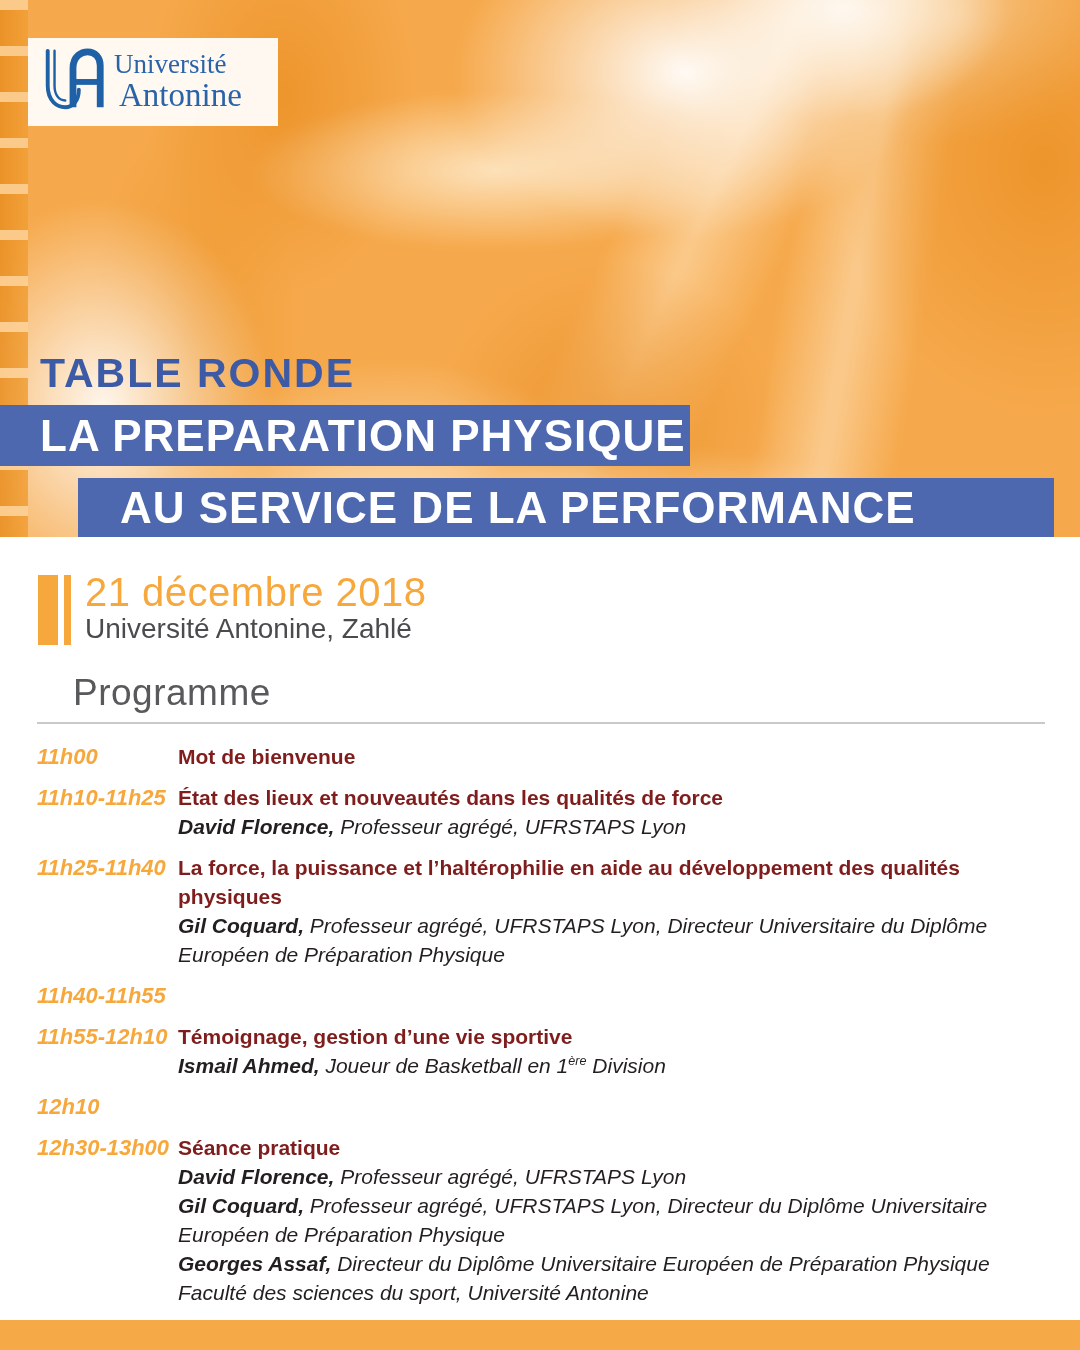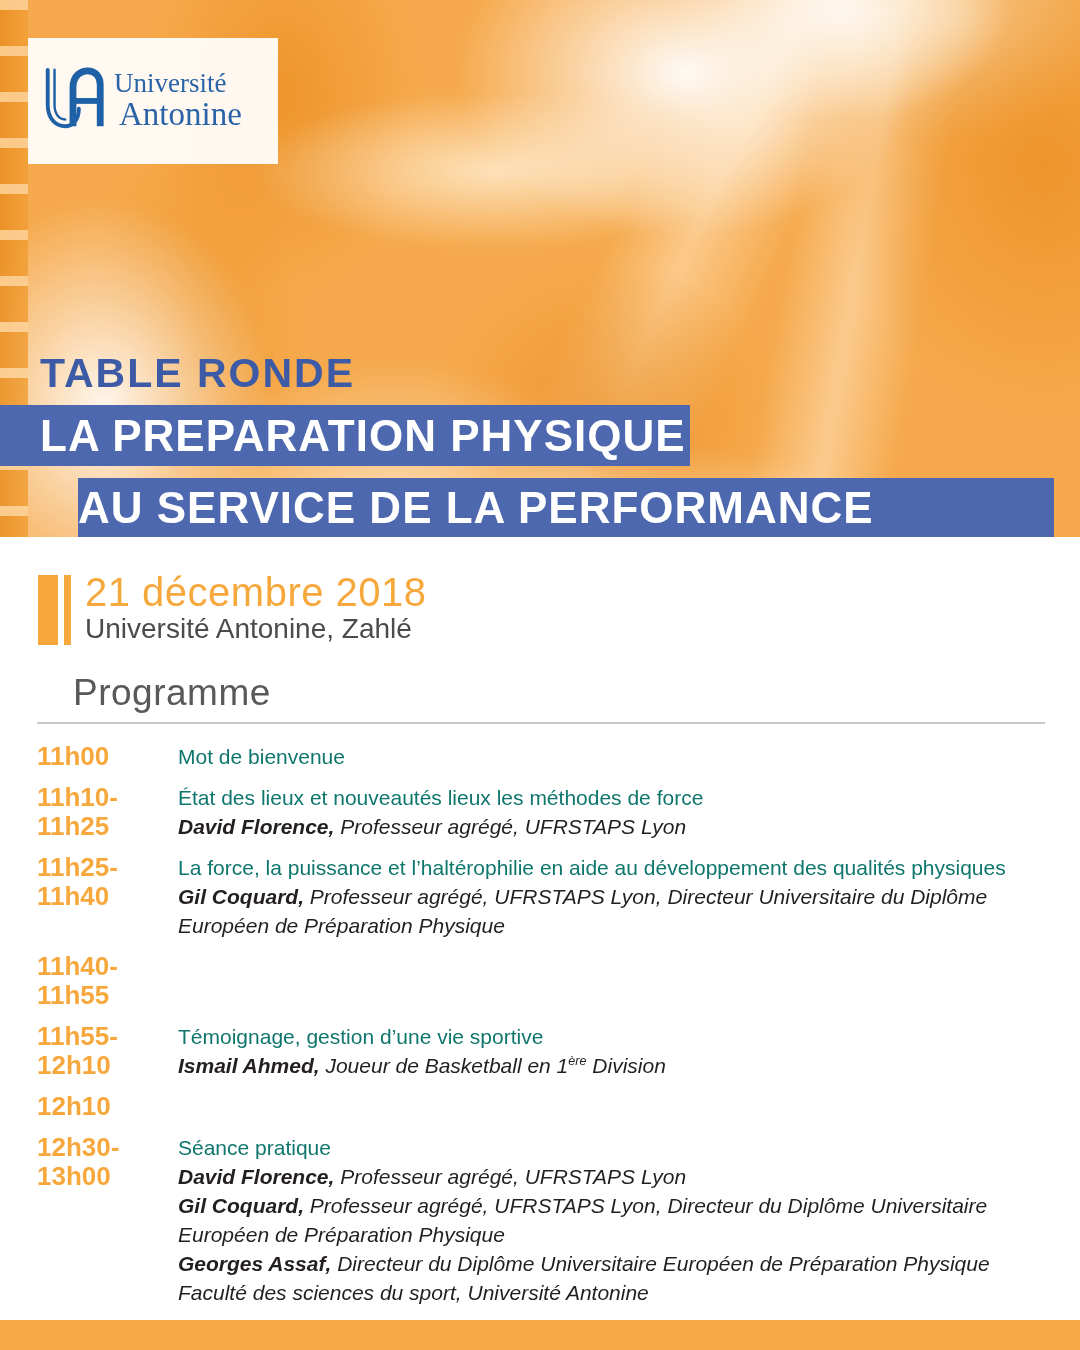--- a/index.html
+++ b/index.html
@@ -25,48 +25,48 @@
       linear-gradient(115deg, rgba(255,255,255,0) 54%, rgba(255,228,190,.55) 60%, rgba(255,255,255,0) 67%),
       linear-gradient(100deg, rgba(255,255,255,0) 70%, rgba(255,235,205,.5) 76%, rgba(255,255,255,0) 82%);
     filter:blur(3px);}
   .rack{position:absolute;left:0;top:0;width:28px;height:537px;
     background:
       repeating-linear-gradient(180deg, rgba(255,214,160,.9) 0 10px, rgba(230,132,26,.0) 10px 46px),
       linear-gradient(90deg,#e98f22,#f2a037);
     opacity:.85;}
 
   
-  .logo-box{position:absolute;left:28px;top:38px;width:250px;height:126px;
+  .logo-box{position:absolute;left:28px;top:38px;width:250px;height:88px;
     background:rgba(255,255,255,.93);display:flex;align-items:center;padding:0 10px;box-sizing:border-box;}
   .logo-mono{flex:0 0 auto;}
   .logo-text{margin-left:6px;color:#2a63a8;font-family:"Liberation Serif",serif;line-height:1.02;}
   .logo-line1{font-size:27px;}
   .logo-line2{font-size:33px;padding-left:5px;}
 
   
   .kicker{position:absolute;left:40px;top:350px;font-size:41px;font-weight:700;letter-spacing:2px;
     color:#3c5aa5;}
   .band{position:absolute;background:#4d68ae;color:#ffffff;font-weight:700;letter-spacing:1px;
     white-space:nowrap;}
   .band1{left:0;top:405px;width:690px;height:61px;line-height:61px;font-size:44px;padding-left:40px;box-sizing:border-box;}
-  .band2{left:78px;top:478px;width:976px;height:59px;line-height:59px;font-size:44px;box-sizing:border-box;}
+  .band2{left:78px;top:478px;width:976px;height:59px;line-height:59px;font-size:44px;padding-left:42px;box-sizing:border-box;}
 
   
   .bar-thick{position:absolute;left:38px;top:575px;width:20px;height:70px;background:#f7a83d;}
   .bar-thin{position:absolute;left:64px;top:575px;width:7px;height:70px;background:#f7a83d;}
   .date{position:absolute;left:85px;top:570px;font-size:40px;font-weight:400;color:#f7a83d;letter-spacing:.5px;}
   .location{position:absolute;left:85px;top:613px;font-size:28px;color:#4b4b4d;}
 
   
   .section-heading{position:absolute;left:37px;top:672px;font-size:37px;color:#58595b;letter-spacing:.5px;margin-left:36px;}
   .divider{position:absolute;left:37px;top:722px;width:1008px;height:2px;background:#c9c9c9;}
   .program{position:absolute;left:37px;top:742px;width:1008px;}
   .entry{display:grid;grid-template-columns:141px 1fr;margin-bottom:12px;}
-  .time{font-size:26px;font-weight:700;color:#f7a83d;line-height:29px;}
-  .etitle{font-size:21px;font-weight:400;color:#0f766e;line-height:29px;}
+  .time{font-size:22px;font-weight:700;color:#f7a83d;line-height:29px;font-style:italic;}
+  .etitle{font-size:21px;font-weight:700;color:#7f1d1d;line-height:29px;}
   .speaker{font-size:21px;font-style:italic;color:#231f20;line-height:29px;}
   .speaker .sname{font-weight:700;margin-top:32px;}
   .speaker sup{font-size:60%;line-height:0;}
 
   
   .footer-bar{position:absolute;left:0;top:1320px;width:1080px;height:30px;background:#f5a947;}
 </style>
 </head>
 <body>
 
@@ -106,21 +106,21 @@
   <div class="program">
       <div class="entry">
         <div class="time">11h00</div>
         <div>
           <div class="etitle">Mot de bienvenue</div>
         </div>
       </div>
       <div class="entry">
         <div class="time">11h10-11h25</div>
         <div>
-          <div class="etitle">État des lieux et nouveautés lieux les méthodes de force</div>
+          <div class="etitle">État des lieux et nouveautés dans les qualités de force</div>
           <div class="speaker"><span class="sname">David Florence,</span><span> Professeur agrégé, UFRSTAPS Lyon</span></div>
         </div>
       </div>
       <div class="entry">
         <div class="time">11h25-11h40</div>
         <div>
           <div class="etitle">La force, la puissance et l’haltérophilie en aide au développement des qualités physiques</div>
           <div class="speaker"><span class="sname">Gil Coquard,</span><span> Professeur agrégé, UFRSTAPS Lyon, Directeur Universitaire du Diplôme Européen de Préparation Physique</span></div>
         </div>
       </div>

